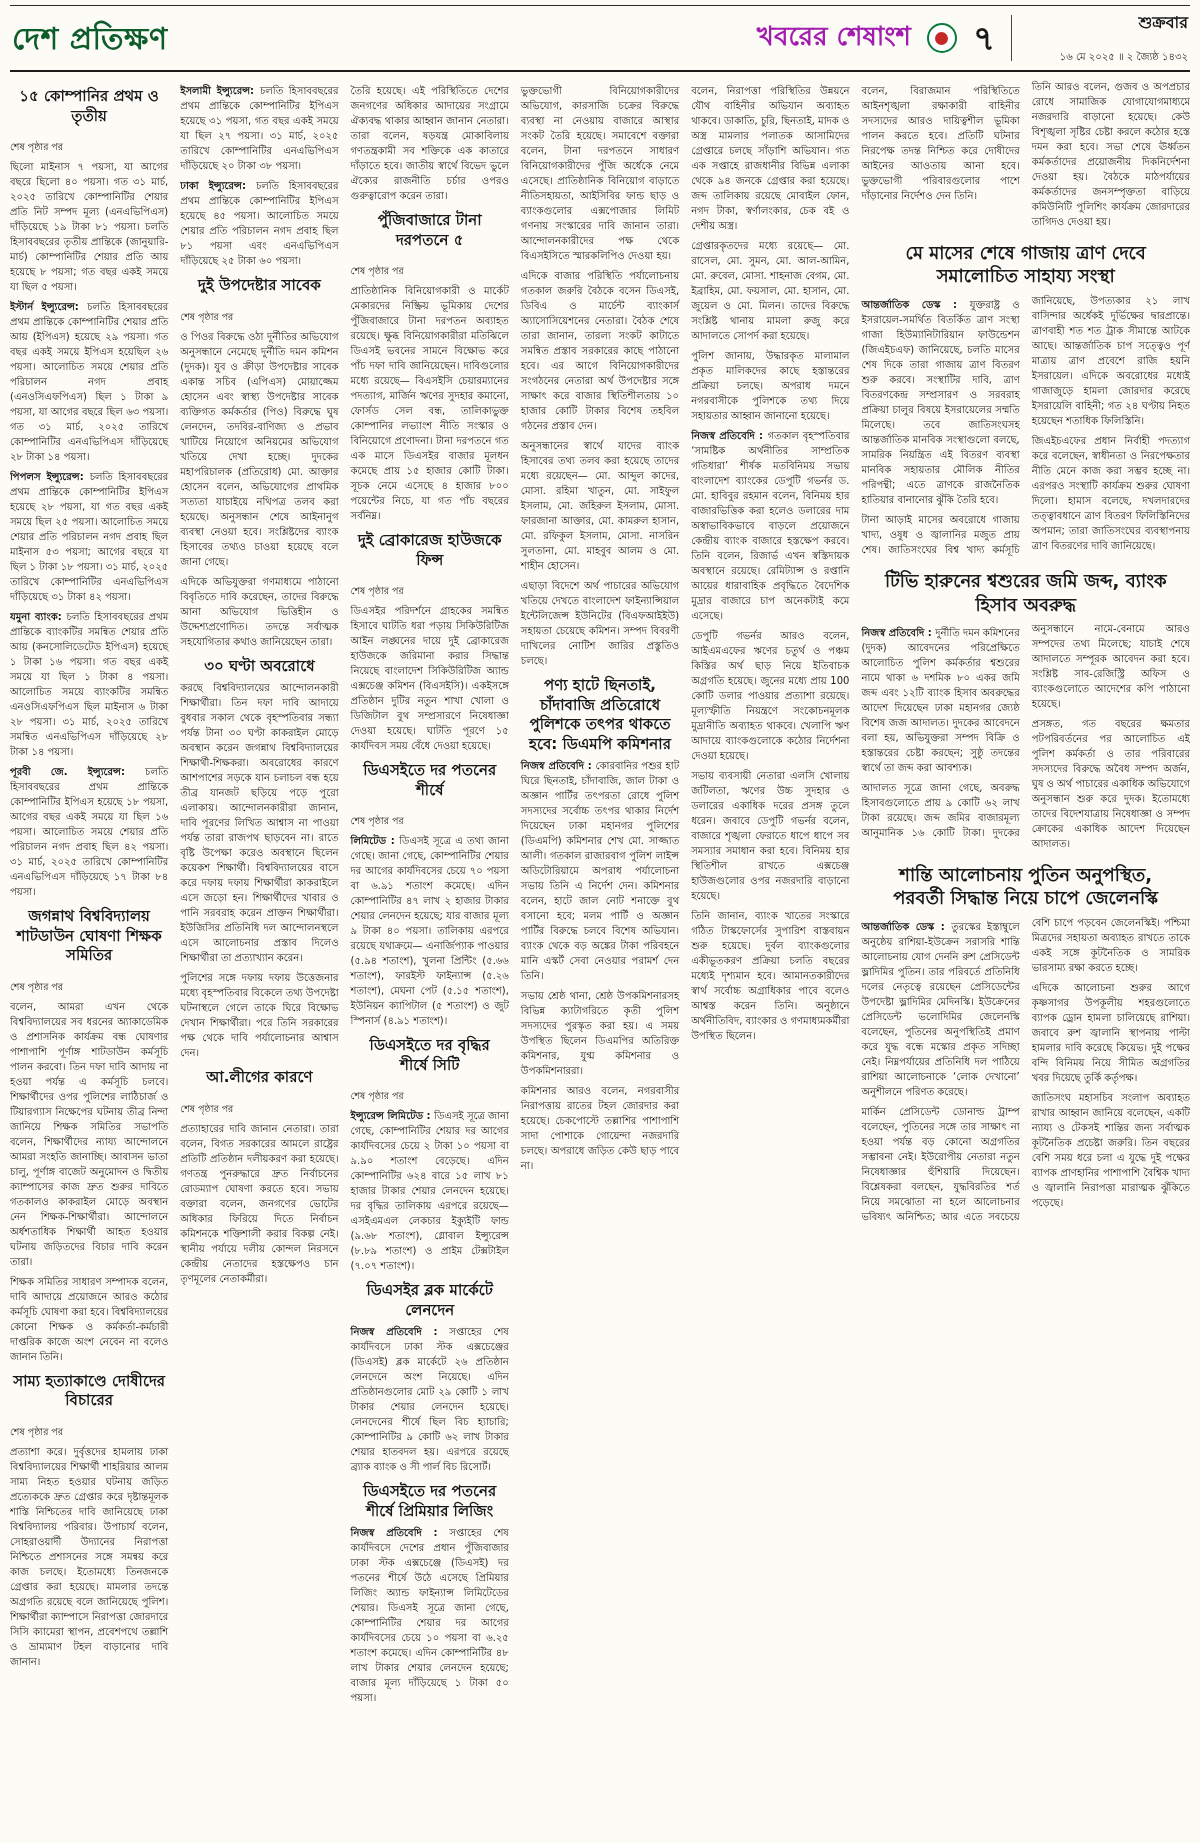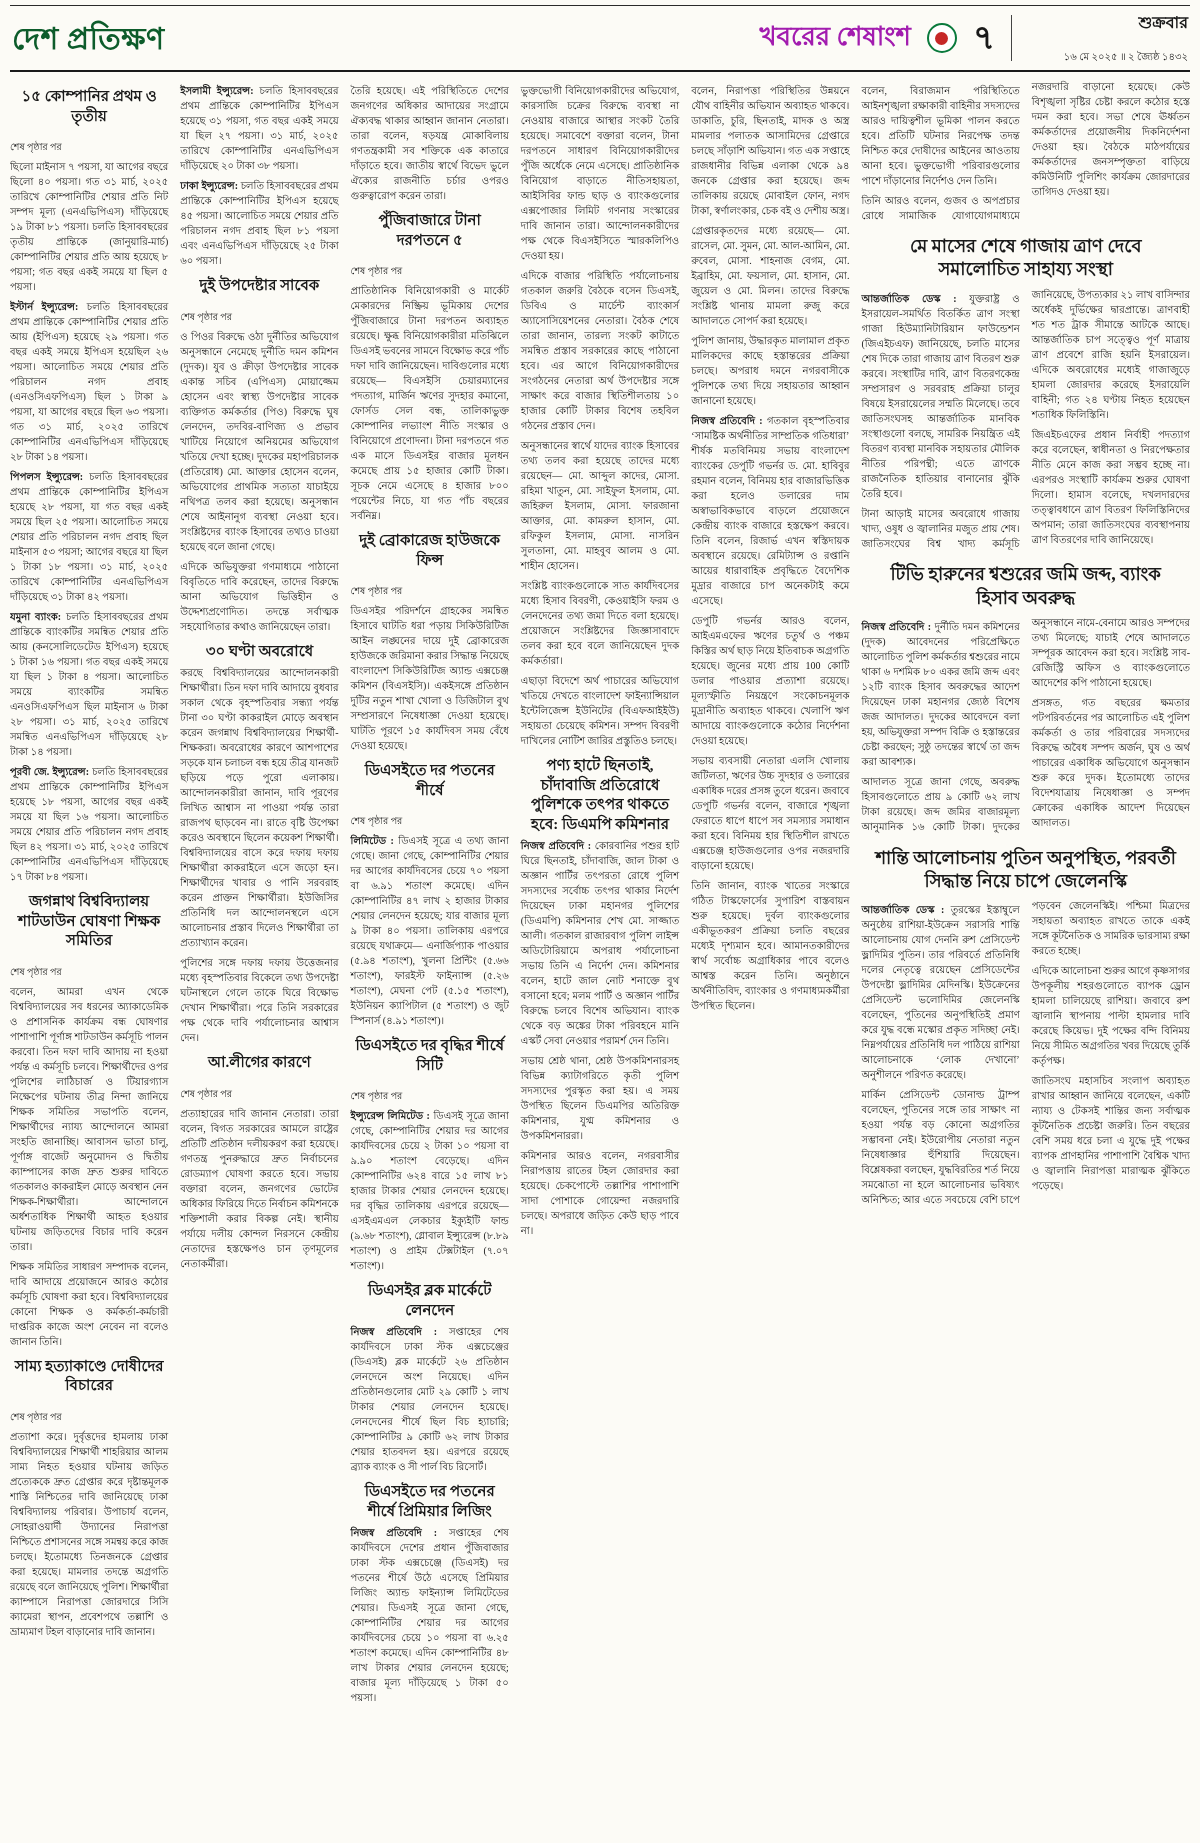--- a/index.html
+++ b/index.html
@@ -1,19 +1,19 @@
 <!DOCTYPE html>
 <html lang="bn"><head>
 <meta charset="utf-8">
 <style>
   *{margin:0;padding:0;box-sizing:border-box;}
   html,body{background:#dedbd2;}
   body{font-family:"DejaVu Sans","Liberation Sans",sans-serif;}
   .page{width:1200px;height:1843px;margin:0 auto;background:#fcfbf6;color:#191919;
-        padding:5px 10px 24px;overflow:hidden;position:relative;font-family:Liberation Serif, serif;}
+        padding:5px 10px 24px;overflow:hidden;position:relative;}
   .top-hairline{border-top:1.5px solid #2a2a2a;}
   .masthead{display:flex;align-items:center;justify-content:space-between;height:62px;padding:4px 2px 2px;}
   .logo-area{display:flex;flex-direction:column;justify-content:center;}
   .paper-name{font-size:30px;font-weight:bold;color:#0d5c2b;letter-spacing:.5px;line-height:1.1;}
   .mast-right{display:flex;align-items:center;gap:16px;}
   .section-title{font-size:26px;font-weight:bold;color:#a21caf;}
   .emblem{width:30px;height:30px;border-radius:50%;border:2px solid #0a7a3c;
           display:flex;align-items:center;justify-content:center;background:#fff;}
   .emblem-inner{width:13px;height:13px;border-radius:50%;background:#c62828;}
   .page-number{font-size:34px;font-weight:bold;line-height:1;}
@@ -105,21 +105,20 @@
         <p class="body"><b>ইন্স্যুরেন্স লিমিটেড : </b>ডিএসই সূত্রে জানা গেছে, কোম্পানিটির শেয়ার দর আগের কার্যদিবসের চেয়ে ২ টাকা ১০ পয়সা বা ৯.৯০ শতাংশ বেড়েছে। এদিন কোম্পানিটির ৬২৪ বারে ১৫ লাখ ৮১ হাজার টাকার শেয়ার লেনদেন হয়েছে। দর বৃদ্ধির তালিকায় এরপরে রয়েছে— এসইএমএল লেকচার ইক্যুইটি ফান্ড (৯.৬৮ শতাংশ), গ্লোবাল ইন্স্যুরেন্স (৮.৮৯ শতাংশ) ও প্রাইম টেক্সটাইল (৭.০৭ শতাংশ)।</p>
         <h2 class="headline">ডিএসইর ব্লক মার্কেটে লেনদেন</h2>
         <p class="body"><b>নিজস্ব প্রতিবেদি : </b>সপ্তাহের শেষ কার্যদিবসে ঢাকা স্টক এক্সচেঞ্জের (ডিএসই) ব্লক মার্কেটে ২৬ প্রতিষ্ঠান লেনদেনে অংশ নিয়েছে। এদিন প্রতিষ্ঠানগুলোর মোট ২৯ কোটি ১ লাখ টাকার শেয়ার লেনদেন হয়েছে। লেনদেনের শীর্ষে ছিল বিচ হ্যাচারি; কোম্পানিটির ৯ কোটি ৬২ লাখ টাকার শেয়ার হাতবদল হয়। এরপরে রয়েছে ব্র্যাক ব্যাংক ও সী পার্ল বিচ রিসোর্ট।</p>
         <h2 class="headline">ডিএসইতে দর পতনের শীর্ষে প্রিমিয়ার লিজিং</h2>
         <p class="body"><b>নিজস্ব প্রতিবেদি : </b>সপ্তাহের শেষ কার্যদিবসে দেশের প্রধান পুঁজিবাজার ঢাকা স্টক এক্সচেঞ্জে (ডিএসই) দর পতনের শীর্ষে উঠে এসেছে প্রিমিয়ার লিজিং অ্যান্ড ফাইন্যান্স লিমিটেডের শেয়ার। ডিএসই সূত্রে জানা গেছে, কোম্পানিটির শেয়ার দর আগের কার্যদিবসের চেয়ে ১০ পয়সা বা ৬.২৫ শতাংশ কমেছে। এদিন কোম্পানিটির ৪৮ লাখ টাকার শেয়ার লেনদেন হয়েছে; বাজার মূল্য দাঁড়িয়েছে ১ টাকা ৫০ পয়সা।</p>
       </section>
     <section class="col">
         <p class="body">ভুক্তভোগী বিনিয়োগকারীদের অভিযোগ, কারসাজি চক্রের বিরুদ্ধে ব্যবস্থা না নেওয়ায় বাজারে আস্থার সংকট তৈরি হয়েছে। সমাবেশে বক্তারা বলেন, টানা দরপতনে সাধারণ বিনিয়োগকারীদের পুঁজি অর্ধেকে নেমে এসেছে। প্রাতিষ্ঠানিক বিনিয়োগ বাড়াতে নীতিসহায়তা, আইসিবির ফান্ড ছাড় ও ব্যাংকগুলোর এক্সপোজার লিমিট গণনায় সংস্কারের দাবি জানান তারা। আন্দোলনকারীদের পক্ষ থেকে বিএসইসিতে স্মারকলিপিও দেওয়া হয়।</p>
         <p class="body">এদিকে বাজার পরিস্থিতি পর্যালোচনায় গতকাল জরুরি বৈঠকে বসেন ডিএসই, ডিবিএ ও মার্চেন্ট ব্যাংকার্স অ্যাসোসিয়েশনের নেতারা। বৈঠক শেষে তারা জানান, তারল্য সংকট কাটাতে সমন্বিত প্রস্তাব সরকারের কাছে পাঠানো হবে। এর আগে বিনিয়োগকারীদের সংগঠনের নেতারা অর্থ উপদেষ্টার সঙ্গে সাক্ষাৎ করে বাজার স্থিতিশীলতায় ১০ হাজার কোটি টাকার বিশেষ তহবিল গঠনের প্রস্তাব দেন।</p>
         <p class="body">অনুসন্ধানের স্বার্থে যাদের ব্যাংক হিসাবের তথ্য তলব করা হয়েছে তাদের মধ্যে রয়েছেন— মো. আব্দুল কাদের, মোসা. রহিমা খাতুন, মো. সাইফুল ইসলাম, মো. জহিরুল ইসলাম, মোসা. ফারজানা আক্তার, মো. কামরুল হাসান, মো. রফিকুল ইসলাম, মোসা. নাসরিন সুলতানা, মো. মাহবুব আলম ও মো. শাহীন হোসেন।</p>
-        <p class="body">সংশ্লিষ্ট ব্যাংকগুলোকে সাত কার্যদিবসের মধ্যে হিসাব বিবরণী, কেওয়াইসি ফরম ও লেনদেনের তথ্য জমা দিতে বলা হয়েছে। প্রয়োজনে সংশ্লিষ্টদের জিজ্ঞাসাবাদে তলব করা হবে বলে জানিয়েছেন দুদক কর্মকর্তারা।</p>
         <p class="body">এছাড়া বিদেশে অর্থ পাচারের অভিযোগ খতিয়ে দেখতে বাংলাদেশ ফাইন্যান্সিয়াল ইন্টেলিজেন্স ইউনিটের (বিএফআইইউ) সহায়তা চেয়েছে কমিশন। সম্পদ বিবরণী দাখিলের নোটিশ জারির প্রস্তুতিও চলছে।</p>
         <h2 class="headline">পণ্য হাটে ছিনতাই, চাঁদাবাজি প্রতিরোধে পুলিশকে তৎপর থাকতে হবে: ডিএমপি কমিশনার</h2>
         <p class="body"><b>নিজস্ব প্রতিবেদি : </b>কোরবানির পশুর হাট ঘিরে ছিনতাই, চাঁদাবাজি, জাল টাকা ও অজ্ঞান পার্টির তৎপরতা রোধে পুলিশ সদস্যদের সর্বোচ্চ তৎপর থাকার নির্দেশ দিয়েছেন ঢাকা মহানগর পুলিশের (ডিএমপি) কমিশনার শেখ মো. সাজ্জাত আলী। গতকাল রাজারবাগ পুলিশ লাইন্স অডিটোরিয়ামে অপরাধ পর্যালোচনা সভায় তিনি এ নির্দেশ দেন। কমিশনার বলেন, হাটে জাল নোট শনাক্তে বুথ বসানো হবে; মলম পার্টি ও অজ্ঞান পার্টির বিরুদ্ধে চলবে বিশেষ অভিযান। ব্যাংক থেকে বড় অঙ্কের টাকা পরিবহনে মানি এস্কর্ট সেবা নেওয়ার পরামর্শ দেন তিনি।</p>
         <p class="body">সভায় শ্রেষ্ঠ থানা, শ্রেষ্ঠ উপকমিশনারসহ বিভিন্ন ক্যাটাগরিতে কৃতী পুলিশ সদস্যদের পুরস্কৃত করা হয়। এ সময় উপস্থিত ছিলেন ডিএমপির অতিরিক্ত কমিশনার, যুগ্ম কমিশনার ও উপকমিশনাররা।</p>
         <p class="body">কমিশনার আরও বলেন, নগরবাসীর নিরাপত্তায় রাতের টহল জোরদার করা হয়েছে। চেকপোস্টে তল্লাশির পাশাপাশি সাদা পোশাকে গোয়েন্দা নজরদারি চলছে। অপরাধে জড়িত কেউ ছাড় পাবে না।</p>
       </section>
     <section class="col">
         <p class="body">বলেন, নিরাপত্তা পরিস্থিতির উন্নয়নে যৌথ বাহিনীর অভিযান অব্যাহত থাকবে। ডাকাতি, চুরি, ছিনতাই, মাদক ও অস্ত্র মামলার পলাতক আসামিদের গ্রেপ্তারে চলছে সাঁড়াশি অভিযান। গত এক সপ্তাহে রাজধানীর বিভিন্ন এলাকা থেকে ৯৪ জনকে গ্রেপ্তার করা হয়েছে। জব্দ তালিকায় রয়েছে মোবাইল ফোন, নগদ টাকা, স্বর্ণালংকার, চেক বই ও দেশীয় অস্ত্র।</p>
         <p class="body">গ্রেপ্তারকৃতদের মধ্যে রয়েছে— মো. রাসেল, মো. সুমন, মো. আল-আমিন, মো. রুবেল, মোসা. শাহনাজ বেগম, মো. ইব্রাহিম, মো. ফয়সাল, মো. হাসান, মো. জুয়েল ও মো. মিলন। তাদের বিরুদ্ধে সংশ্লিষ্ট থানায় মামলা রুজু করে আদালতে সোপর্দ করা হয়েছে।</p>
         <p class="body">পুলিশ জানায়, উদ্ধারকৃত মালামাল প্রকৃত মালিকদের কাছে হস্তান্তরের প্রক্রিয়া চলছে। অপরাধ দমনে নগরবাসীকে পুলিশকে তথ্য দিয়ে সহায়তার আহ্বান জানানো হয়েছে।</p>

